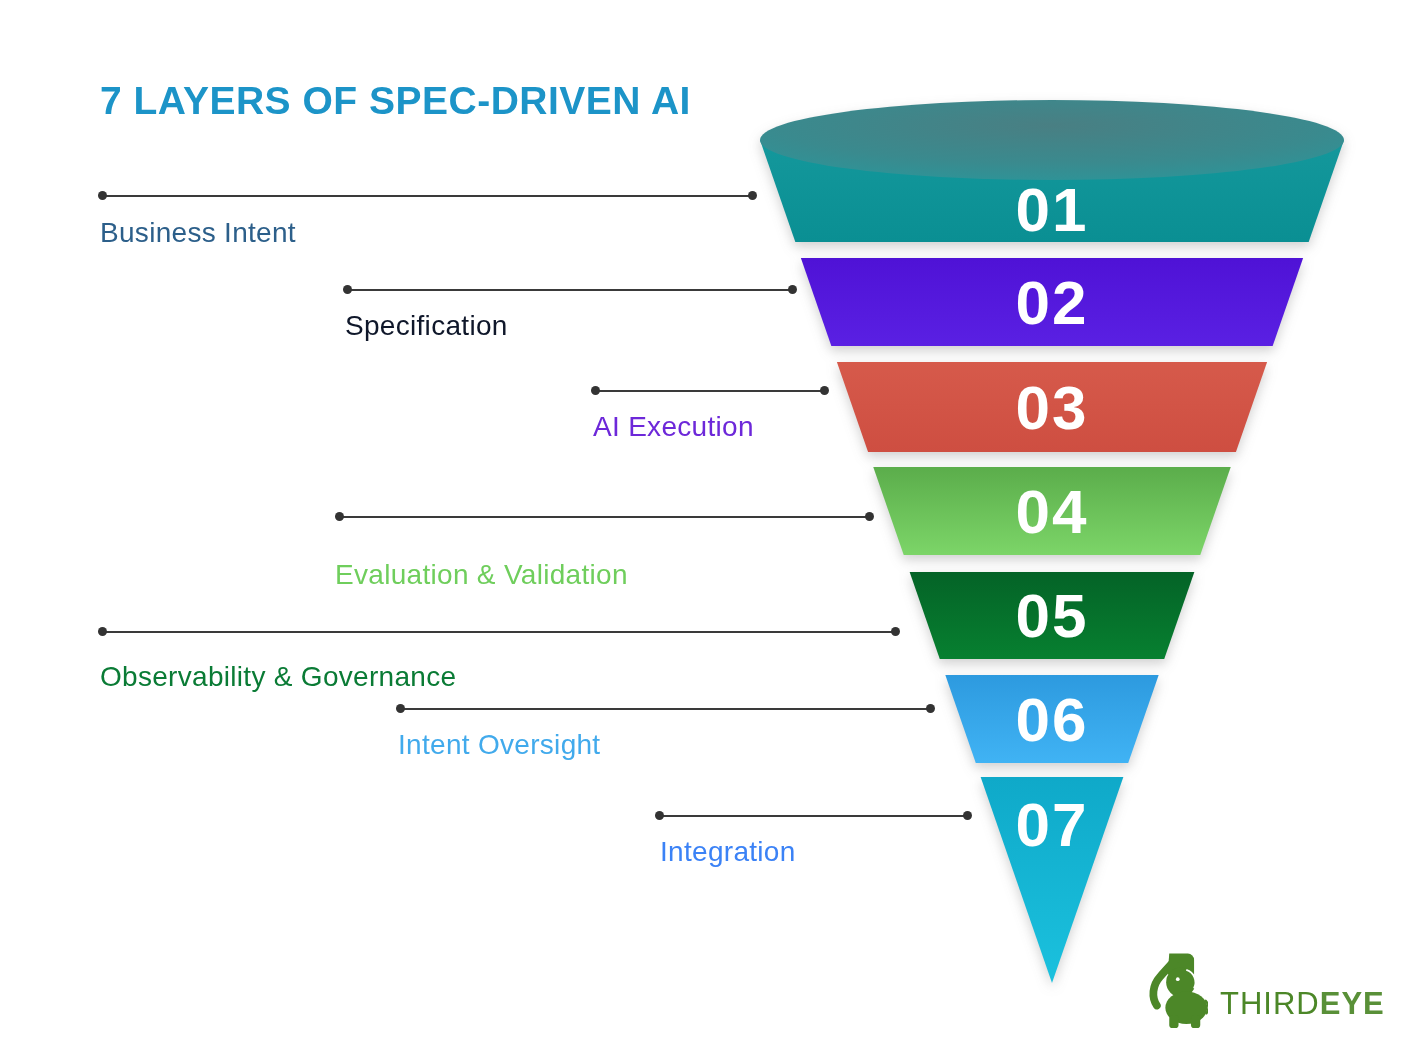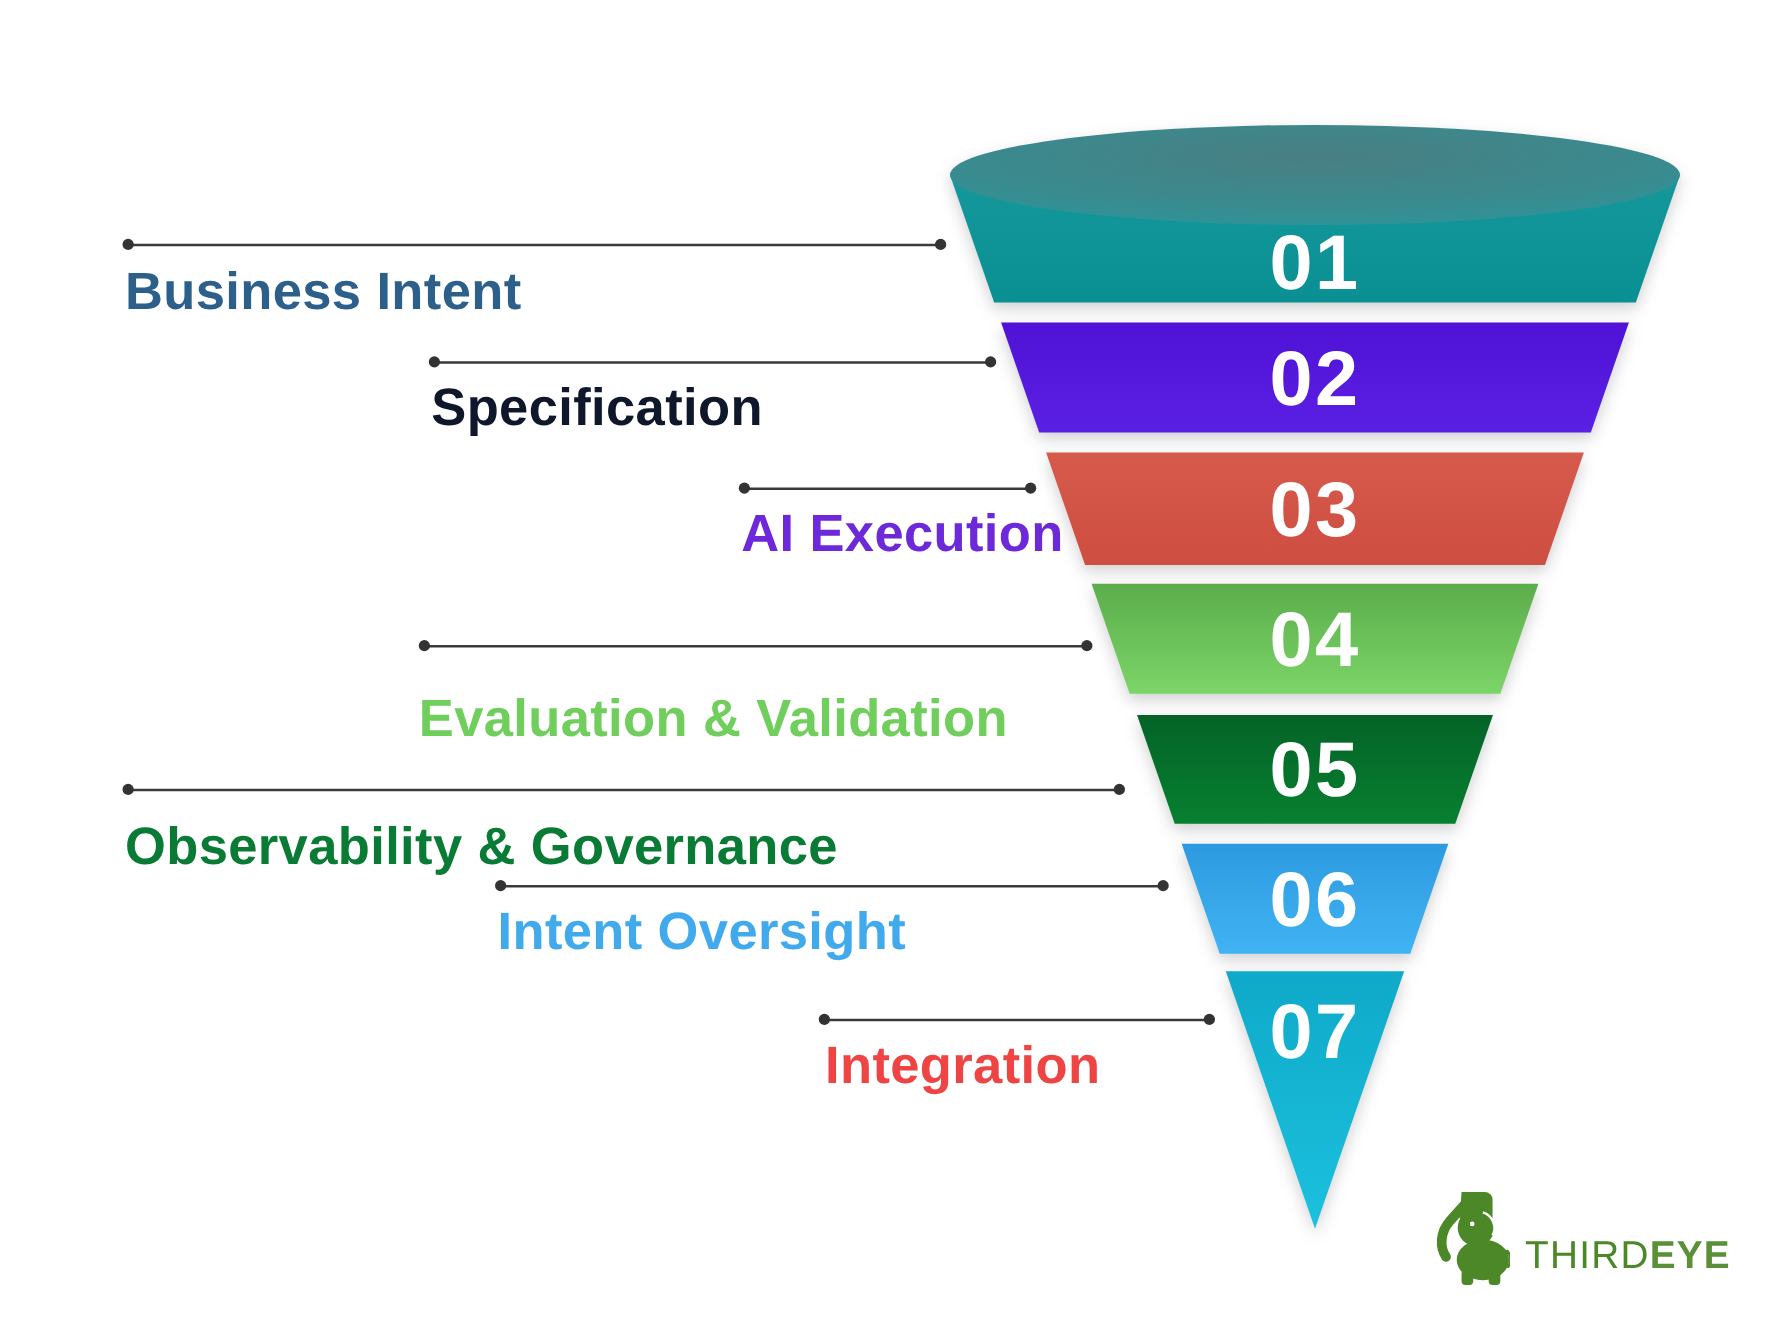--- a/index.html
+++ b/index.html
@@ -22,41 +22,42 @@
   .connector-line{
     position:absolute;height:2px;
   }
   .connector-dot{
     position:absolute;top:-4px;width:9px;height:9px;border-radius:50%;
   }
   .dot-left{left:-2px;}
   .dot-right{right:-2px;}
   .layer-label{
     position:absolute;
-    font-size:42px;font-weight:700;letter-spacing:.3px;
+    font-size:28px;font-weight:400;letter-spacing:.3px;
     white-space:nowrap;line-height:46px;
   }
   #logo{
     position:absolute;left:1146px;top:951px;
     display:flex;align-items:center;
   }
   #logo svg{display:block;}
   #brand-text{
     margin-left:12px;font-size:31px;letter-spacing:1px;margin-top:28px;
     white-space:nowrap;
   }
   #brand-third{font-weight:400;}
   #brand-eye{font-weight:700;opacity:.92;}
 </style>
 </head>
 <body>
 
 <div id="canvas">
 
   <div id="page-title" style="color: rgb(28, 148, 200);">
+    <div>7 LAYERS OF SPEC-DRIVEN AI</div>
   </div>
 
   <svg id="funnel-svg" width="1420" height="1059" viewBox="0 0 1420 1059">
       <defs>
         <linearGradient id="grad0" x1="0" y1="0" x2="0" y2="1">
           <stop offset="0%" stop-color="#14989C"></stop>
           <stop offset="100%" stop-color="#0A8F93"></stop>
         </linearGradient>
         <linearGradient id="grad1" x1="0" y1="0" x2="0" y2="1">
           <stop offset="0%" stop-color="#4F12D6"></stop>
@@ -133,21 +134,21 @@
       <div class="layer-label" style="left: 100px; top: 654px; color: rgb(10, 123, 53);">Observability &amp; Governance</div>
       <div class="connector-line" style="left: 398px; top: 708px; width: 535px; background: rgb(58, 58, 58);">
         <span class="connector-dot dot-left" style="background: rgb(51, 51, 51);"></span>
         <span class="connector-dot dot-right" style="background: rgb(51, 51, 51);"></span>
       </div>
       <div class="layer-label" style="left: 398px; top: 722px; color: rgb(65, 170, 236);">Intent Oversight</div>
       <div class="connector-line" style="left: 657px; top: 815px; width: 313px; background: rgb(58, 58, 58);">
         <span class="connector-dot dot-left" style="background: rgb(51, 51, 51);"></span>
         <span class="connector-dot dot-right" style="background: rgb(51, 51, 51);"></span>
       </div>
-      <div class="layer-label" style="left: 660px; top: 829px; color: #ef4444;">Integration</div>
+      <div class="layer-label" style="left: 660px; top: 829px; color: #3b82f6;">Integration</div>
     </div>
 
   <div id="logo">
     <svg width="62" height="78" viewBox="0 0 80 100">
       <g id="elephant-group">
         <path d="M30 3 h24 a8 8 0 0 1 8 8 v19 h-34 z" fill="#4C8728"></path>
         <path d="M14 70 C7 60 8 44 18 33 C26 24 32 17 38 11" fill="none" stroke-width="10" stroke-linecap="round" stroke="#4C8728"></path>
         <circle cx="45" cy="40" r="19" fill="#4C8728"></circle>
         <ellipse cx="52" cy="73" rx="27" ry="21" fill="#4C8728"></ellipse>
         <rect x="30" y="83" width="12" height="16" rx="4" fill="#4C8728"></rect>

